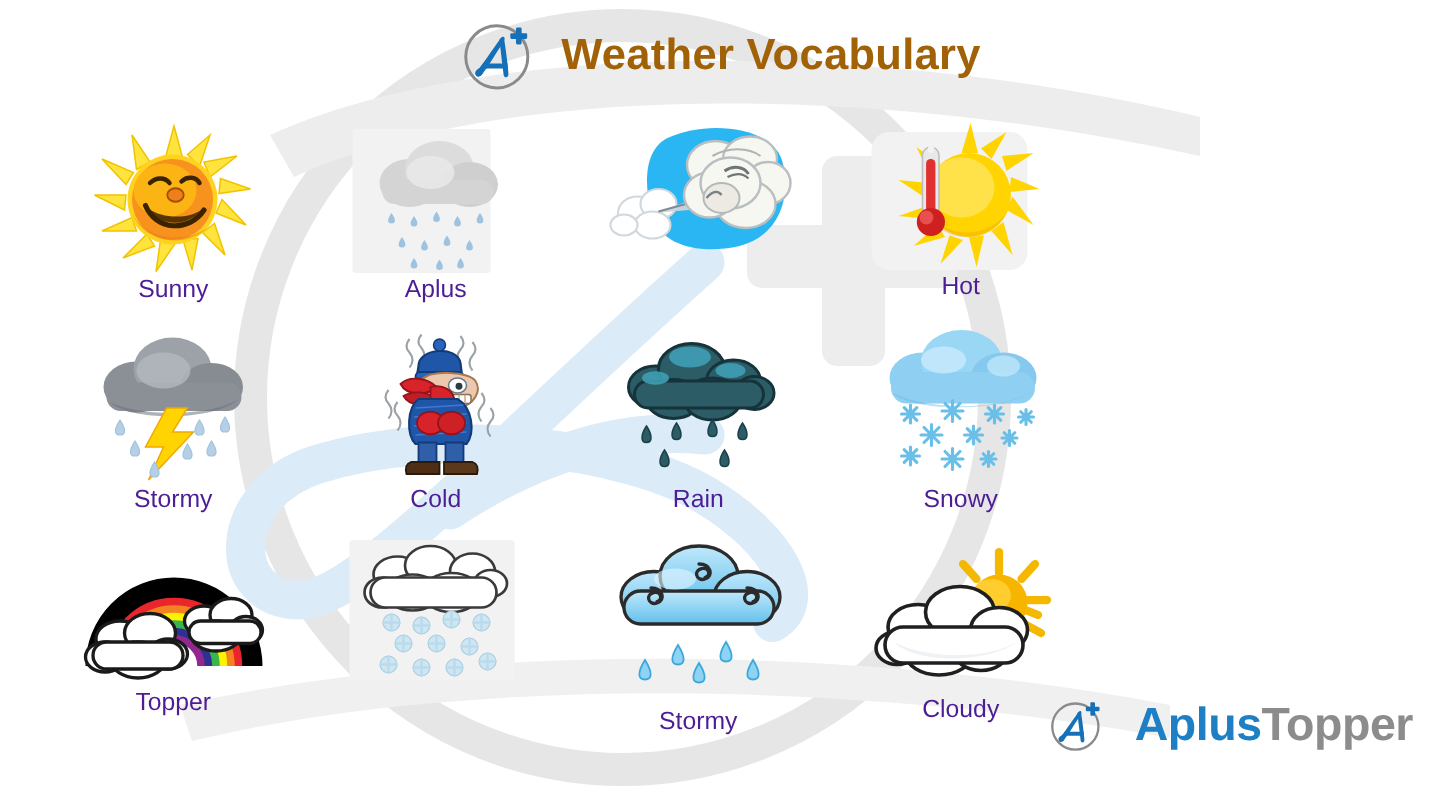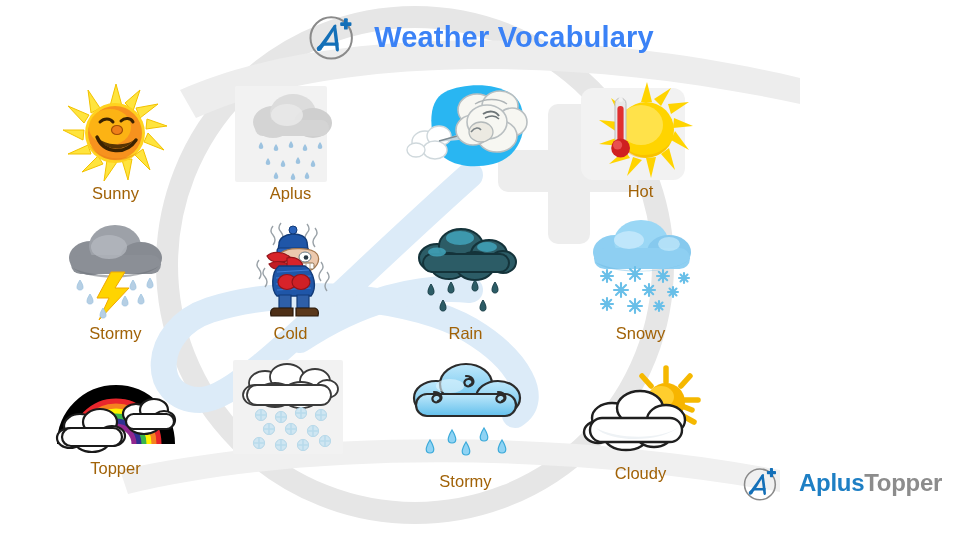--- a/index.html
+++ b/index.html
@@ -15,39 +15,39 @@
   #watermark { position:absolute; inset:0; z-index:0; pointer-events:none; }
 
   
   #header {
     position:absolute; top:8px; left:0; width:960px; height:58px;
     display:flex; align-items:center; justify-content:center; gap:14px;
     z-index:3;
   }
   #header .logo { width:54px; height:54px; flex:0 0 auto; }
   #page-title {
-    font-size:29px; font-weight:bold; color:#3b82f6;
+    font-size:29px; font-weight:bold; color:#a16207;
     letter-spacing:.2px; white-space:nowrap;
   }
 
   
   #grid {
     position:absolute; top:72px; left:28px; width:700px; height:420px;
     display:grid;
     grid-template-columns:repeat(4,175px);
     grid-template-rows:repeat(3,140px);
     z-index:2;
   }
   .cell { position:relative; }
   .art  { position:absolute; left:0; width:175px; display:flex;
           align-items:center; justify-content:center; }
   .art svg { display:block; overflow:visible; }
   .label {
     position:absolute; left:0; width:175px; text-align:center;
-    font-size:16.5px; color:#a16207; font-family:"Liberation Sans", sans-serif;
+    font-size:16.5px; color:#4c1d95; font-family:"Liberation Sans", sans-serif;
   }
 
   
   .c0 .art{top:10px;height:100px}      .c0 .label{top:112px}
   .c1 .art{top:12px;height:98px}       .c1 .label{top:112px}
   .c2 .art{top:8px;height:106px}       .c2 .label{top:110px}
   .c3 .art{top:10px;height:100px}      .c3 .label{top:110px}
 
   .c4 .art{top:8px;height:100px}       .c4 .label{top:112px}
   .c5 .art{top:4px;height:104px}       .c5 .label{top:112px}
@@ -61,21 +61,21 @@
 
   
   .panel { position:absolute; background:#f2f2f2; border-radius:2px; z-index:-1; }
 
   
   #brand {
     position:absolute; right:18px; bottom:36px;
     display:flex; align-items:center; gap:4px; z-index:3;
   }
   #brand .bmark { width:42px; height:42px; flex:0 0 auto; }
-  #brand .btext { font-size:24px; font-weight:bold; letter-spacing:-.3px;margin-left:12px; }
+  #brand .btext { font-size:31px; font-weight:bold; letter-spacing:-.3px;margin-left:12px; }
   #brand .bblue { color:#1e7fc4; }
   #brand .bgray { color:#8c8c8c; }
 </style>
 </head>
 <body>
 
 <svg id="watermark" viewBox="0 0 960 540" width="960" height="540">
 
   <circle cx="415" cy="265" r="248" fill="none" stroke="#e6e6e6" stroke-width="22"></circle>
 

